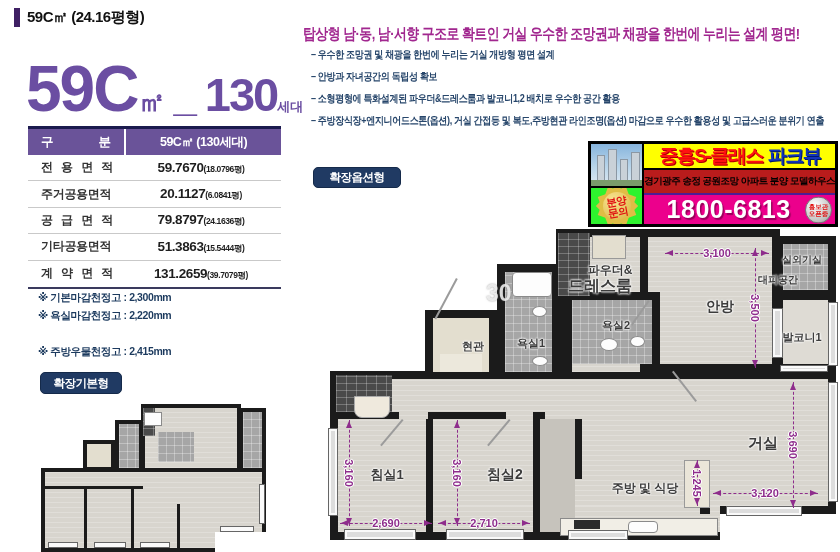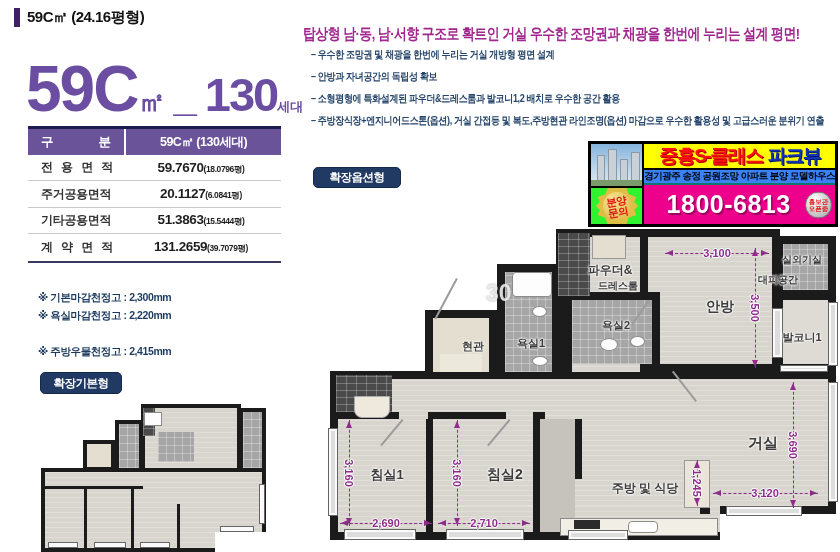--- a/index.html
+++ b/index.html
@@ -47,21 +47,21 @@
   .bld{position:absolute;background:#c9d1d8;border:1px solid #8b97a3}
   .grd{position:absolute;bottom:0;left:0;right:0;height:6px;background:#7a9b6a}
   .ad-green{flex:1;background:#2ef32e;position:relative;display:flex;align-items:center;justify-content:center;overflow:hidden}
   .star{position:absolute;width:30px;height:30px;background:#e0bd45}
   .starc{position:absolute;width:28px;height:28px;border-radius:50%;background:radial-gradient(circle at 35% 30%,#f9e493,#d9b33c)}
   .inq{position:relative;color:#e01010;font-weight:bold;font-size:10.5px;line-height:10.5px;text-align:center;transform:rotate(-10deg);letter-spacing:-0.5px}
   .ad-right{flex:1;display:flex;flex-direction:column}
   .ad-yellow{height:26px;background:#ffff00;display:flex;align-items:center;justify-content:center;gap:5px;border-bottom:2px solid #000;white-space:nowrap}
   .brand-red{color:#ff1111;font-size:19px;font-weight:bold;letter-spacing:-1.5px;text-shadow:1px 1px 0 #b00000}
   .brand-blue{color:#1133bb;font-size:19px;font-weight:bold;letter-spacing:-1.5px;text-shadow:1px 1px 0 #001a66}
-  .ad-strip{height:15px;background:#3b82f6;display:flex;align-items:center;justify-content:center;font-size:9.5px;font-weight:bold;color:#000;border-bottom:2px solid #0f766e;white-space:nowrap;letter-spacing:-0.5px}
+  .ad-strip{height:25px;background:#b91c1c;display:flex;align-items:center;justify-content:center;font-size:9.5px;font-weight:bold;color:#000;border-bottom:2px solid #4c1d95;white-space:nowrap;letter-spacing:-0.5px}
   .ad-magenta{flex:1;background:#ec008c;display:flex;align-items:center;justify-content:center;position:relative}
   .phone{color:#fff;font-size:25px;font-weight:bold;letter-spacing:0.5px;text-shadow:1.5px 1.5px 1px rgba(0,0,0,.35);margin-right:22px}
   .pbadge{position:absolute;right:3px;top:50%;transform:translateY(-50%);width:27px;height:27px;border-radius:50%;background:radial-gradient(circle at 35% 30%,#ffffff,#c4c4c4 65%,#989898);border:1px solid #777;display:flex;flex-direction:column;align-items:center;justify-content:center;color:#e01010;font-size:6.5px;font-weight:bold;line-height:7px}
 
   
   .plan{position:absolute;left:328px;top:228px;width:512px;height:322px}
   .mini{position:absolute;left:40px;top:404px;width:230px;height:148px;overflow:hidden}
   .blk{position:absolute;background:#1b1b1b}
   .wood{position:absolute;background:#d8d5ce;background-image:repeating-linear-gradient(0deg,rgba(255,255,255,.22) 0 1px,transparent 1px 5px)}
   .tile{position:absolute;background:#a6a6a6;background-image:repeating-linear-gradient(0deg,rgba(255,255,255,.3) 0 1px,transparent 1px 8px),repeating-linear-gradient(90deg,rgba(255,255,255,.3) 0 1px,transparent 1px 8px)}
@@ -106,20 +106,24 @@
     </div>
     <div class="trow">
       <div class="rlabel">전 용 면 적</div>
       <div class="rval"><span>59.7670</span><span class="rsub">(18.0796평)</span></div>
     </div>
     <div class="trow">
       <div class="rlabel">주거공용면적</div>
       <div class="rval"><span>20.1127</span><span class="rsub">(6.0841평)</span></div>
     </div>
     <div class="trow">
+      <div class="rlabel">공 급 면 적</div>
+      <div class="rval"><span>79.8797</span><span class="rsub">(24.1636평)</span></div>
+    </div>
+    <div class="trow">
       <div class="rlabel">기타공용면적</div>
       <div class="rval"><span>51.3863</span><span class="rsub">(15.5444평)</span></div>
     </div>
     <div class="trow">
       <div class="rlabel">계 약 면 적</div>
       <div class="rval"><span>131.2659</span><span class="rsub">(39.7079평)</span></div>
     </div>
   </div>
 
   <div class="note" style="top:291px">※ 기본마감천정고 : 2,300mm</div>
@@ -230,21 +234,21 @@
 
     <div class="door" style="left:128px;top:50px;height:46px;transform:rotate(28deg)"></div>
     <div class="door" style="left:74px;top:191px;height:34px;transform:rotate(40deg)"></div>
     <div class="door" style="left:181px;top:191px;height:34px;transform:rotate(40deg)"></div>
     <div class="door" style="left:344px;top:144px;height:38px;transform:rotate(-38deg)"></div>
     <div class="door" style="left:320px;top:72px;height:30px;transform:rotate(35deg)"></div>
 
     <div class="wm" style="left:158px;top:52px">30</div>
 
     <div class="rlab" style="left:282px;top:42px;font-size:12px">파우더&amp;</div>
-    <div class="rlab" style="left:290px;top:58px;font-size:10px">드레스룸</div>
+    <div class="rlab" style="left:272px;top:58px;font-size:16px">드레스룸</div>
     <div class="rlab" style="left:392px;top:79px;font-size:14px">안방</div>
     <div class="rlab" style="left:474px;top:32px;font-size:10px">실외기실</div>
     <div class="rlab" style="left:450px;top:52px;font-size:10px">대피공간</div>
     <div class="rlab" style="left:474px;top:109px;font-size:11px">발코니1</div>
     <div class="rlab" style="left:288px;top:97px;font-size:11px">욕실2</div>
     <div class="rlab" style="left:203px;top:115px;font-size:11px">욕실1</div>
     <div class="rlab" style="left:145px;top:118px;font-size:11px">현관</div>
     <div class="rlab" style="left:59px;top:247px;font-size:13px">침실1</div>
     <div class="rlab" style="left:177px;top:247px;font-size:14px">침실2</div>
     <div class="rlab" style="left:435px;top:215px;font-size:15px">거실</div>

